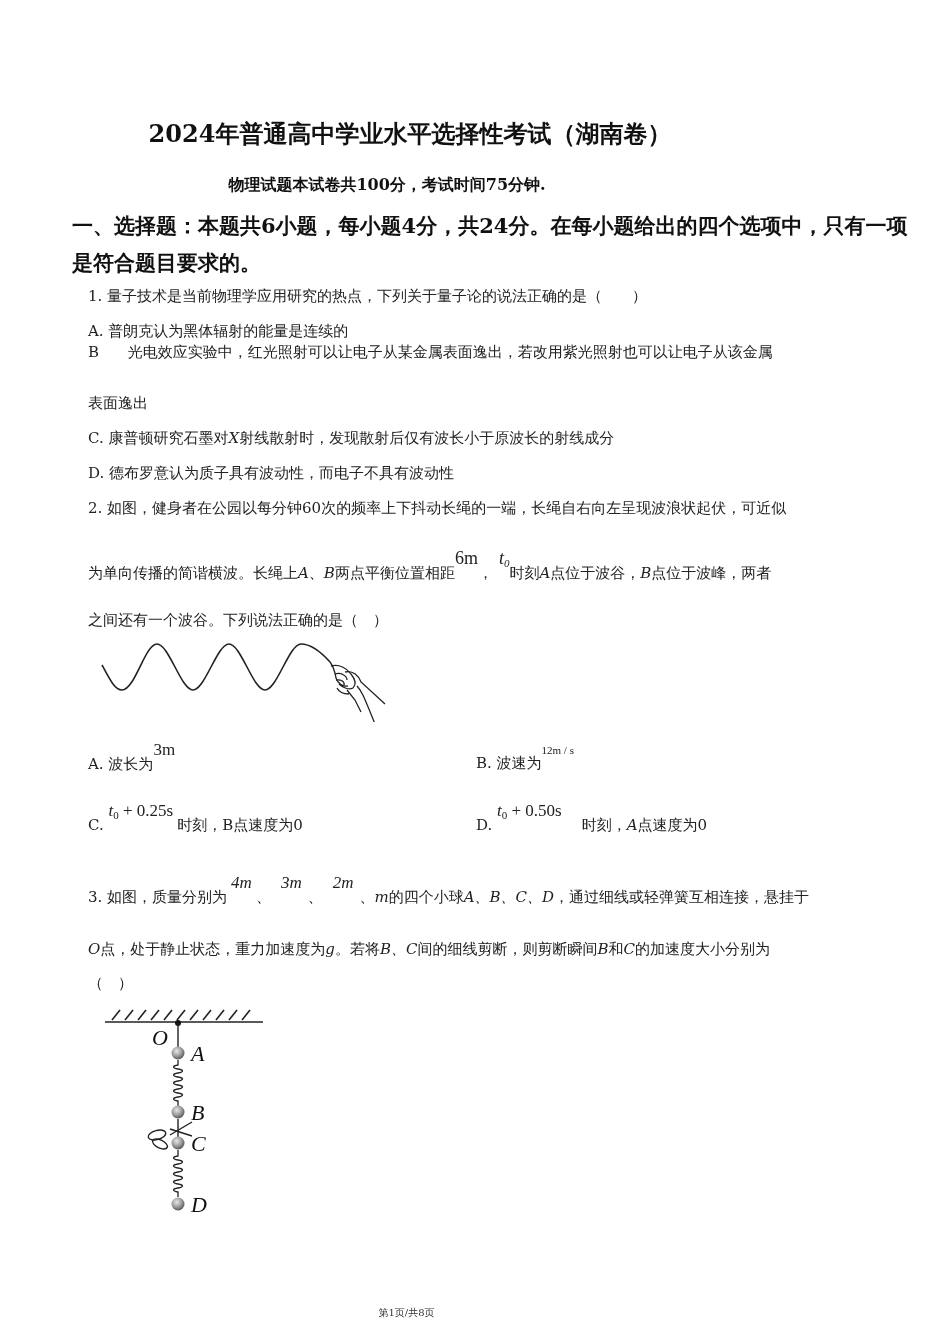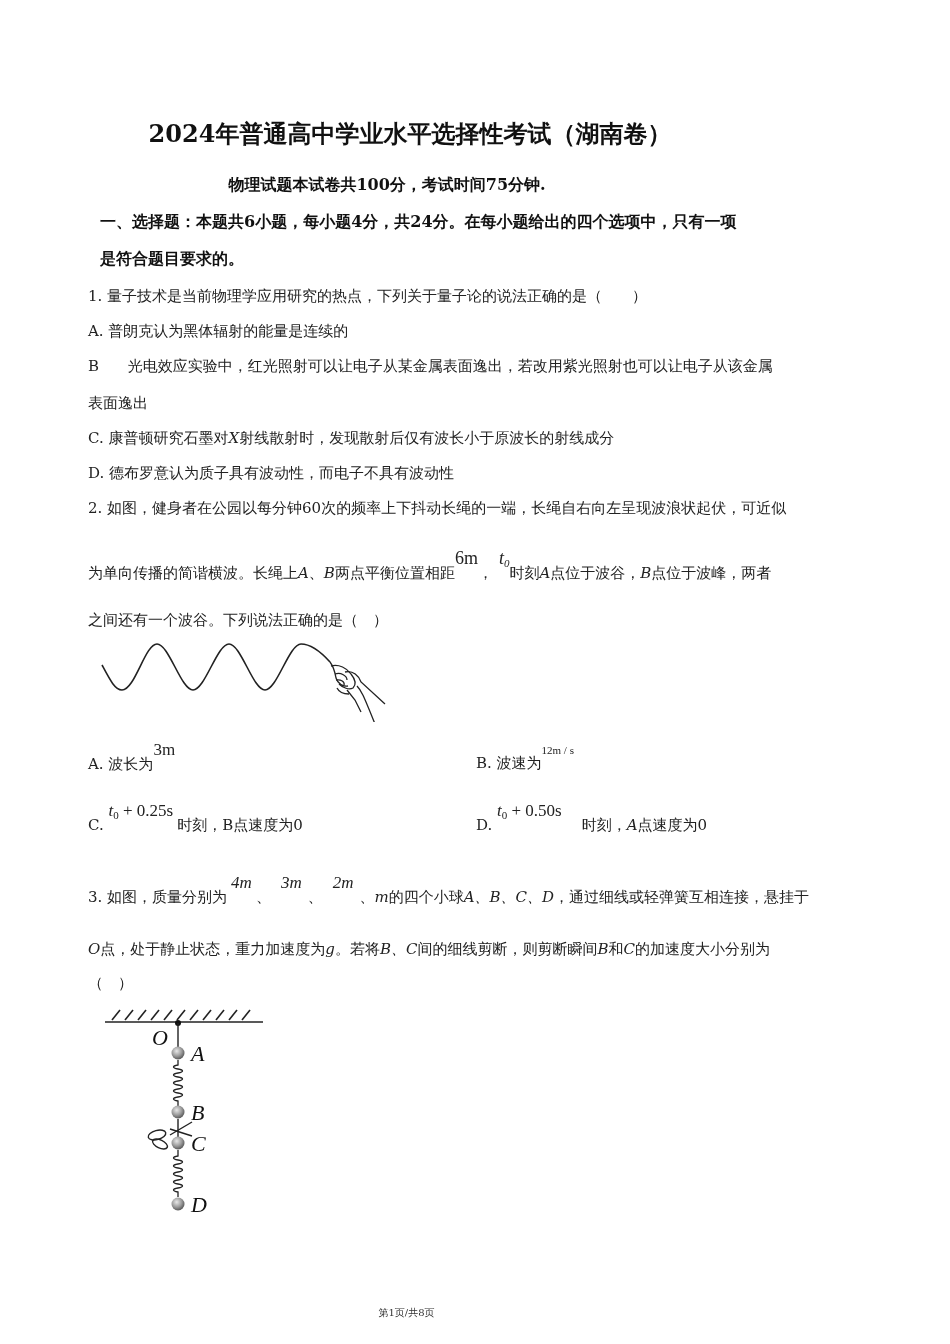--- a/index.html
+++ b/index.html
@@ -11,21 +11,21 @@
   .abs { position: absolute; white-space: nowrap; }
   .title {
     left: 0; width: 820px; top: 118px; text-align: center;
     font-size: 24px; font-weight: bold; color: #111;
   }
   .subtitle {
     left: 0; width: 774px; top: 175px; text-align: center;
     font-size: 16px; font-weight: bold; color: #111;
   }
   .section {
-    left: 100px; font-size: 16px; font-weight: bold; color: #111;
+    left: 72px; font-size: 21px; font-weight: bold; color: #111;
   }
   .line { left: 88px; font-size: 15px; color: #222; }
   .opt-right { left: 476px; font-size: 15px; color: #222; }
   .it { font-style: italic; }
   .math { font-family: "Liberation Serif", "DejaVu Serif", serif; font-size: 18px; position: relative; }
   .sup { position: relative; top: -14px; }
   .sub0 { font-size: 11px; position: relative; top: 3px; }
   .footer { left: 0; width: 813px; top: 1306px; text-align: center; font-size: 10px; color: #333; }
   svg { position: absolute; }
 </style>
@@ -36,21 +36,21 @@
 <div class="abs subtitle">物理试题本试卷共100分，考试时间75分钟.</div>
 
 <div class="abs section" style="top:212px;">一、选择题：本题共6小题，每小题4分，共24分。在每小题给出的四个选项中，只有一项</div>
 <div class="abs section" style="top:249px;">是符合题目要求的。</div>
 
 <div class="abs line" style="top:287px;">
   <span>1.</span>
   <span>量子技术是当前物理学应用研究的热点，下列关于量子论的说法正确的是（　　）</span>
 </div>
 <div class="abs line" style="top:322px;">A. 普朗克认为黑体辐射的能量是连续的</div>
-<div class="abs line" style="top:357px;text-align:right;">
+<div class="abs line" style="top:343px;text-align:right;">
   <span>B</span>
   <span style="margin-left:24px;">光电效应实验中，红光照射可以让电子从某金属表面逸出，若改用紫光照射也可以让电子从该金属</span>
 </div>
 <div class="abs line" style="top:394px;">表面逸出</div>
 <div class="abs line" style="top:429px;">
   <span>C. 康普顿研究石墨对</span><span class="it">X</span><span>射线散射时，发现散射后仅有波长小于原波长的射线成分</span>
 </div>
 <div class="abs line" style="top:464px;">D. 德布罗意认为质子具有波动性，而电子不具有波动性</div>
 
 <div class="abs line" style="top:499px;">2. 如图，健身者在公园以每分钟60次的频率上下抖动长绳的一端，长绳自右向左呈现波浪状起伏，可近似</div>

